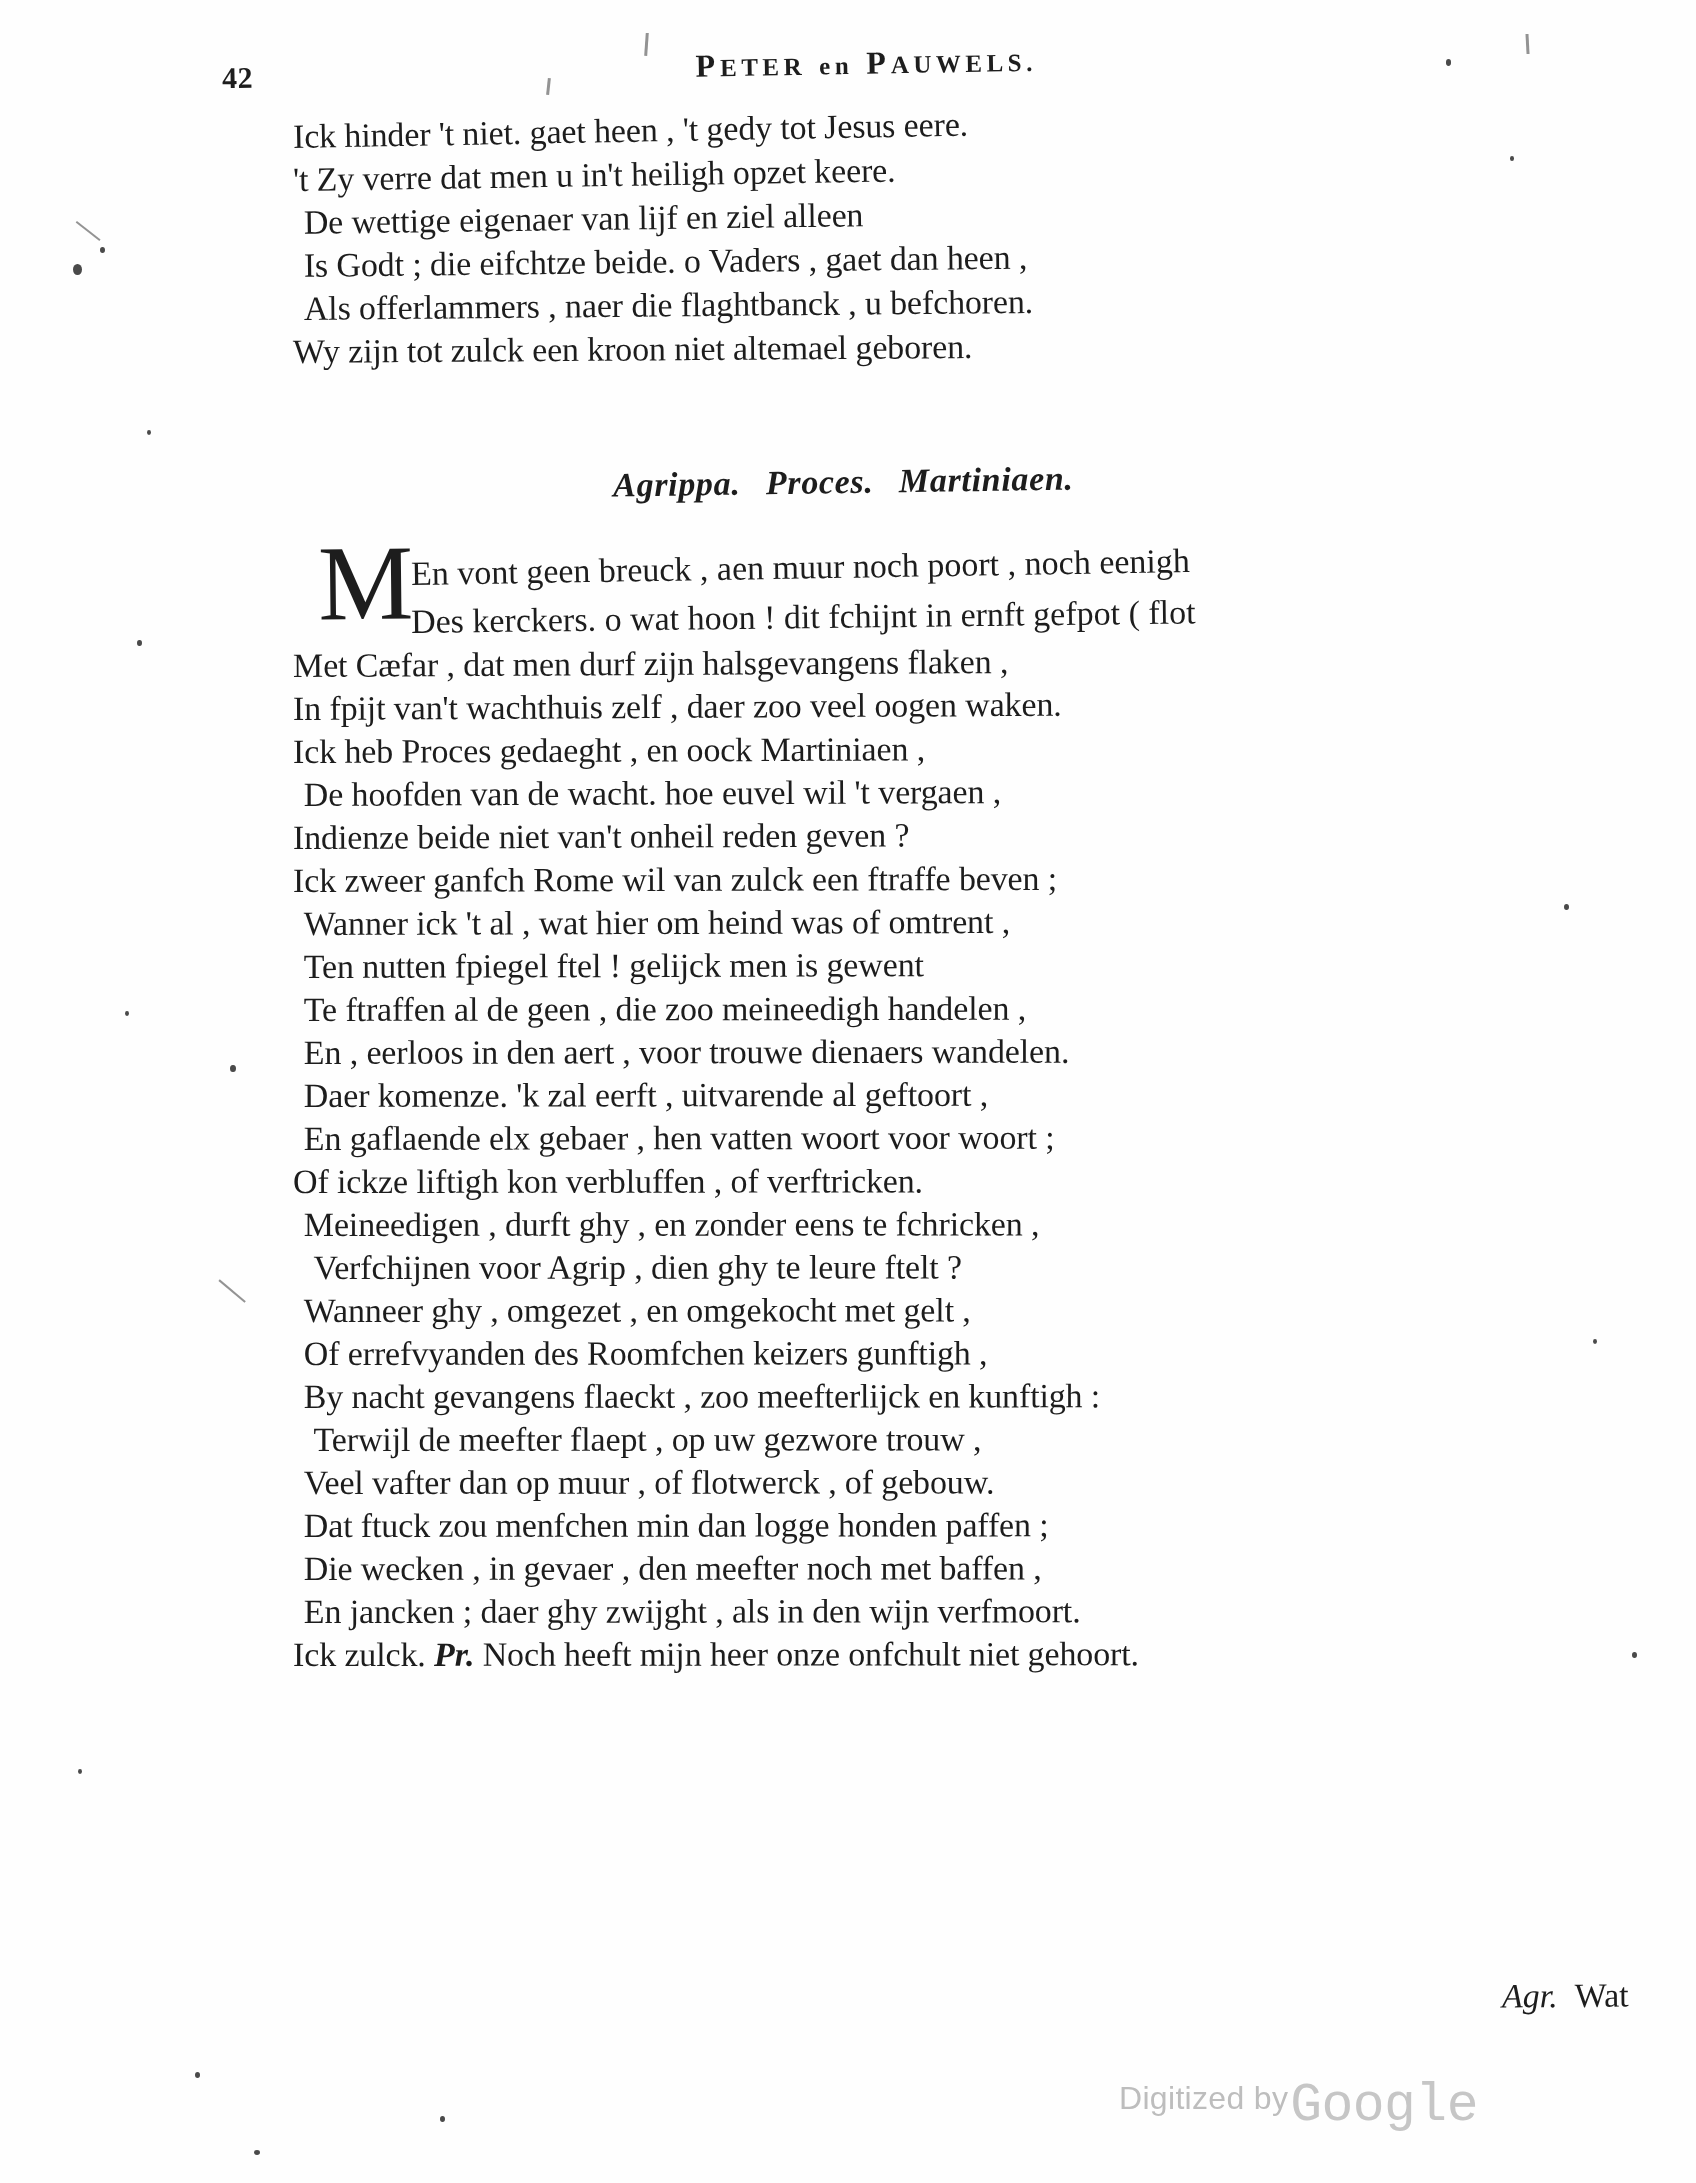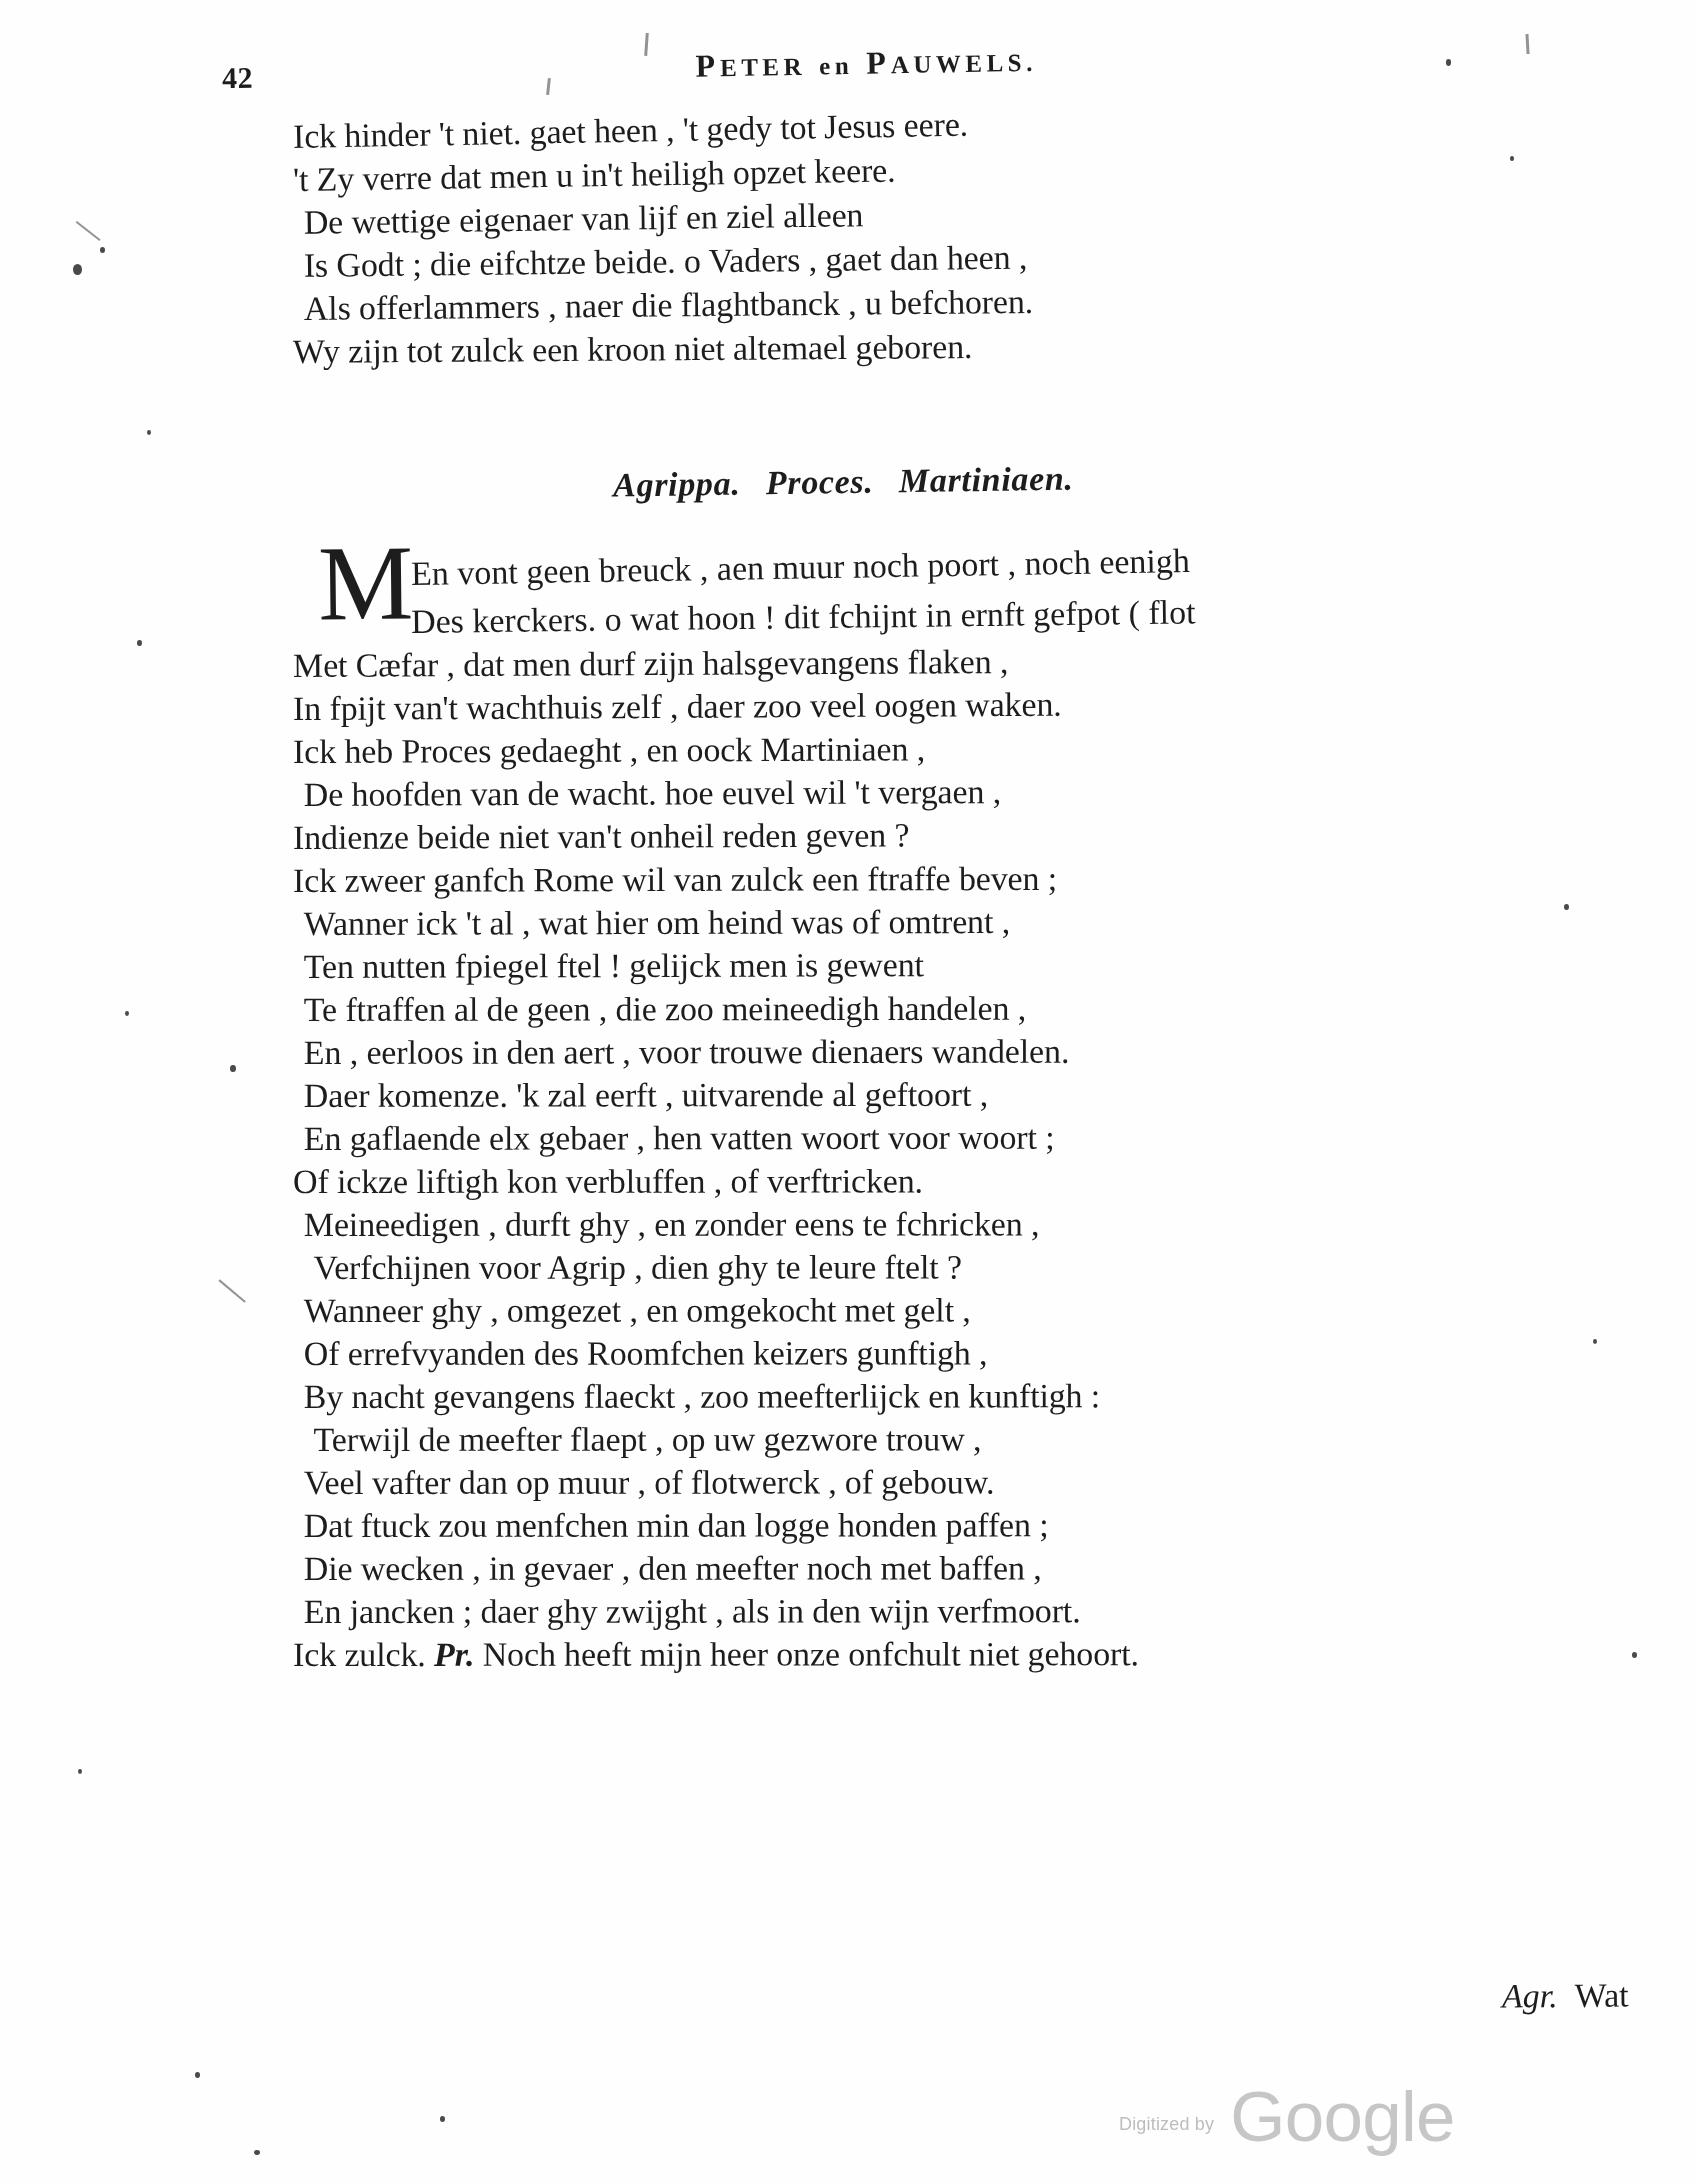--- a/index.html
+++ b/index.html
@@ -153,27 +153,27 @@
 
   
   .watermark {
     position: absolute;
     left: 1119px;
     top: 2076px;
     color: #bdbdbd;
     white-space: nowrap;
     font-family: "Liberation Sans", sans-serif;
   }
-  .wm-small { font-size: 18px; letter-spacing: .01em; vertical-align: 10.8px; }
+  .wm-small { font-size: 32px; letter-spacing: .01em; vertical-align: 10.8px; }
   .wm-logo  {
-    font-family: Liberation Sans, sans-serif;
-    font-size: 71px;
+    font-family: Liberation Mono, monospace;
+    font-size: 53px;
     color: #c6c6c6;
     letter-spacing: -0.01em;
-    margin-left: 16px;
+    margin-left: 2px;
   }
 
   i.role { font-weight: 700; font-style: italic; }
 </style>
 </head>
 <body>
 
 <div id="page">
 
   <div class="head-row">

